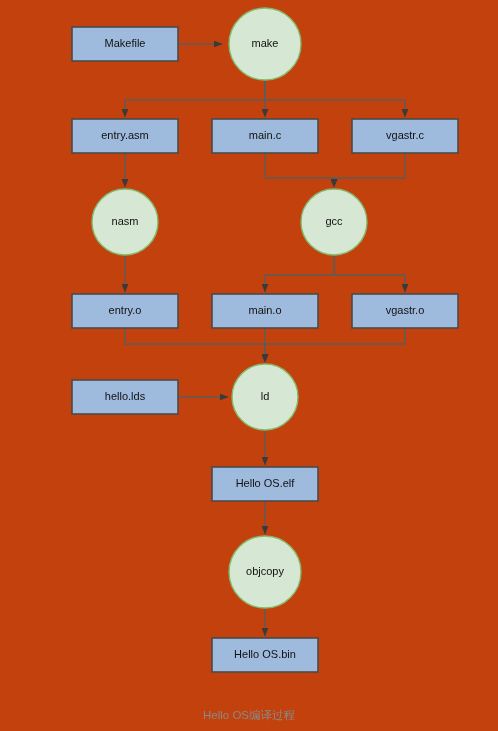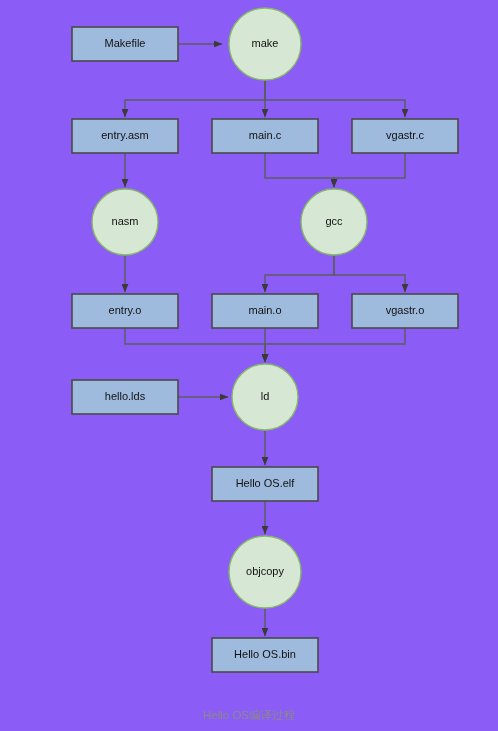--- a/index.html
+++ b/index.html
@@ -51,21 +51,21 @@
     font-family: "Liberation Sans", "DejaVu Sans", sans-serif;
     font-size: 11.5px;
     fill: #8A8A8A;
     text-anchor: middle;
     dominant-baseline: middle;
   }
 </style>
 </head>
 <body>
 
-<div id="diagram-root" style="background: #8b5cf6;">
+<div id="diagram-root" style="background: #c2410c;">
   <svg id="flowchart" viewBox="0 0 498 731" xmlns="http://www.w3.org/2000/svg">
     <defs>
       <marker id="arrowhead" markerWidth="9" markerHeight="7" refX="8.4" refY="3.5" orient="auto" markerUnits="userSpaceOnUse">
         <polygon points="0 0, 9 3.5, 0 7" fill="#3A3A3A"></polygon>
       </marker>
     </defs>
     <g id="edges-layer">
         <polyline class="edge-line" points="178,44 222,44" stroke="#5C5C5C" marker-end="url(#arrowhead)"></polyline>
         <polyline class="edge-line" points="265,80 265,100 125,100 125,117" stroke="#5C5C5C" marker-end="url(#arrowhead)"></polyline>
         <polyline class="edge-line" points="265,80 265,117" stroke="#5C5C5C" marker-end="url(#arrowhead)"></polyline>

